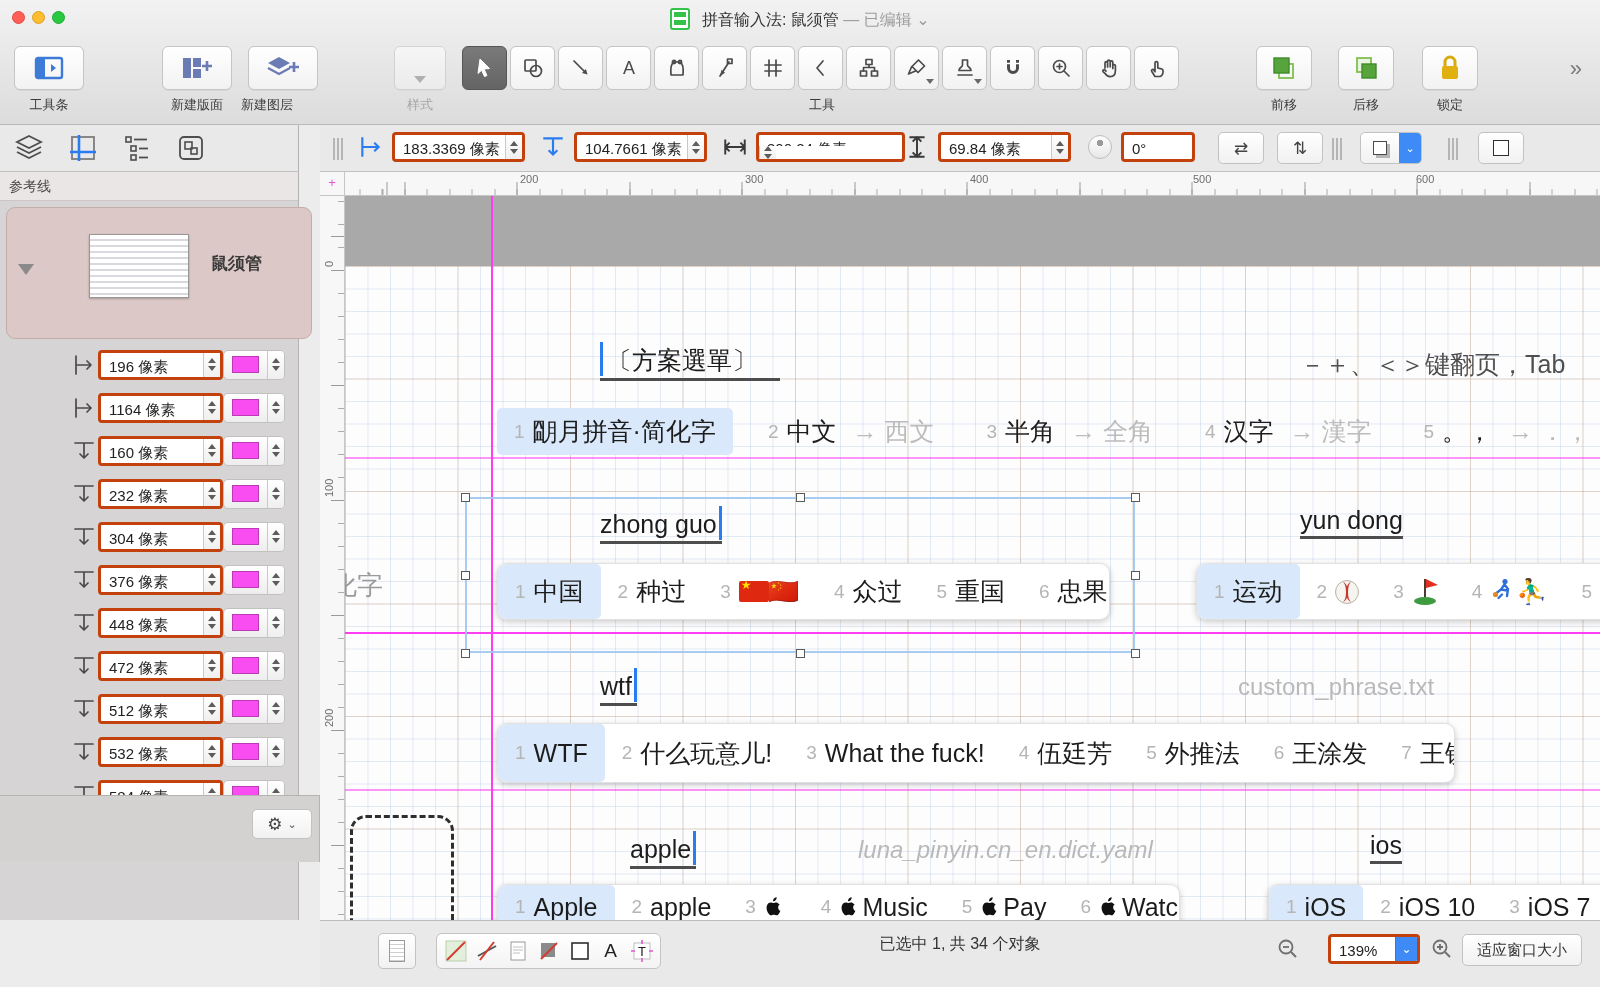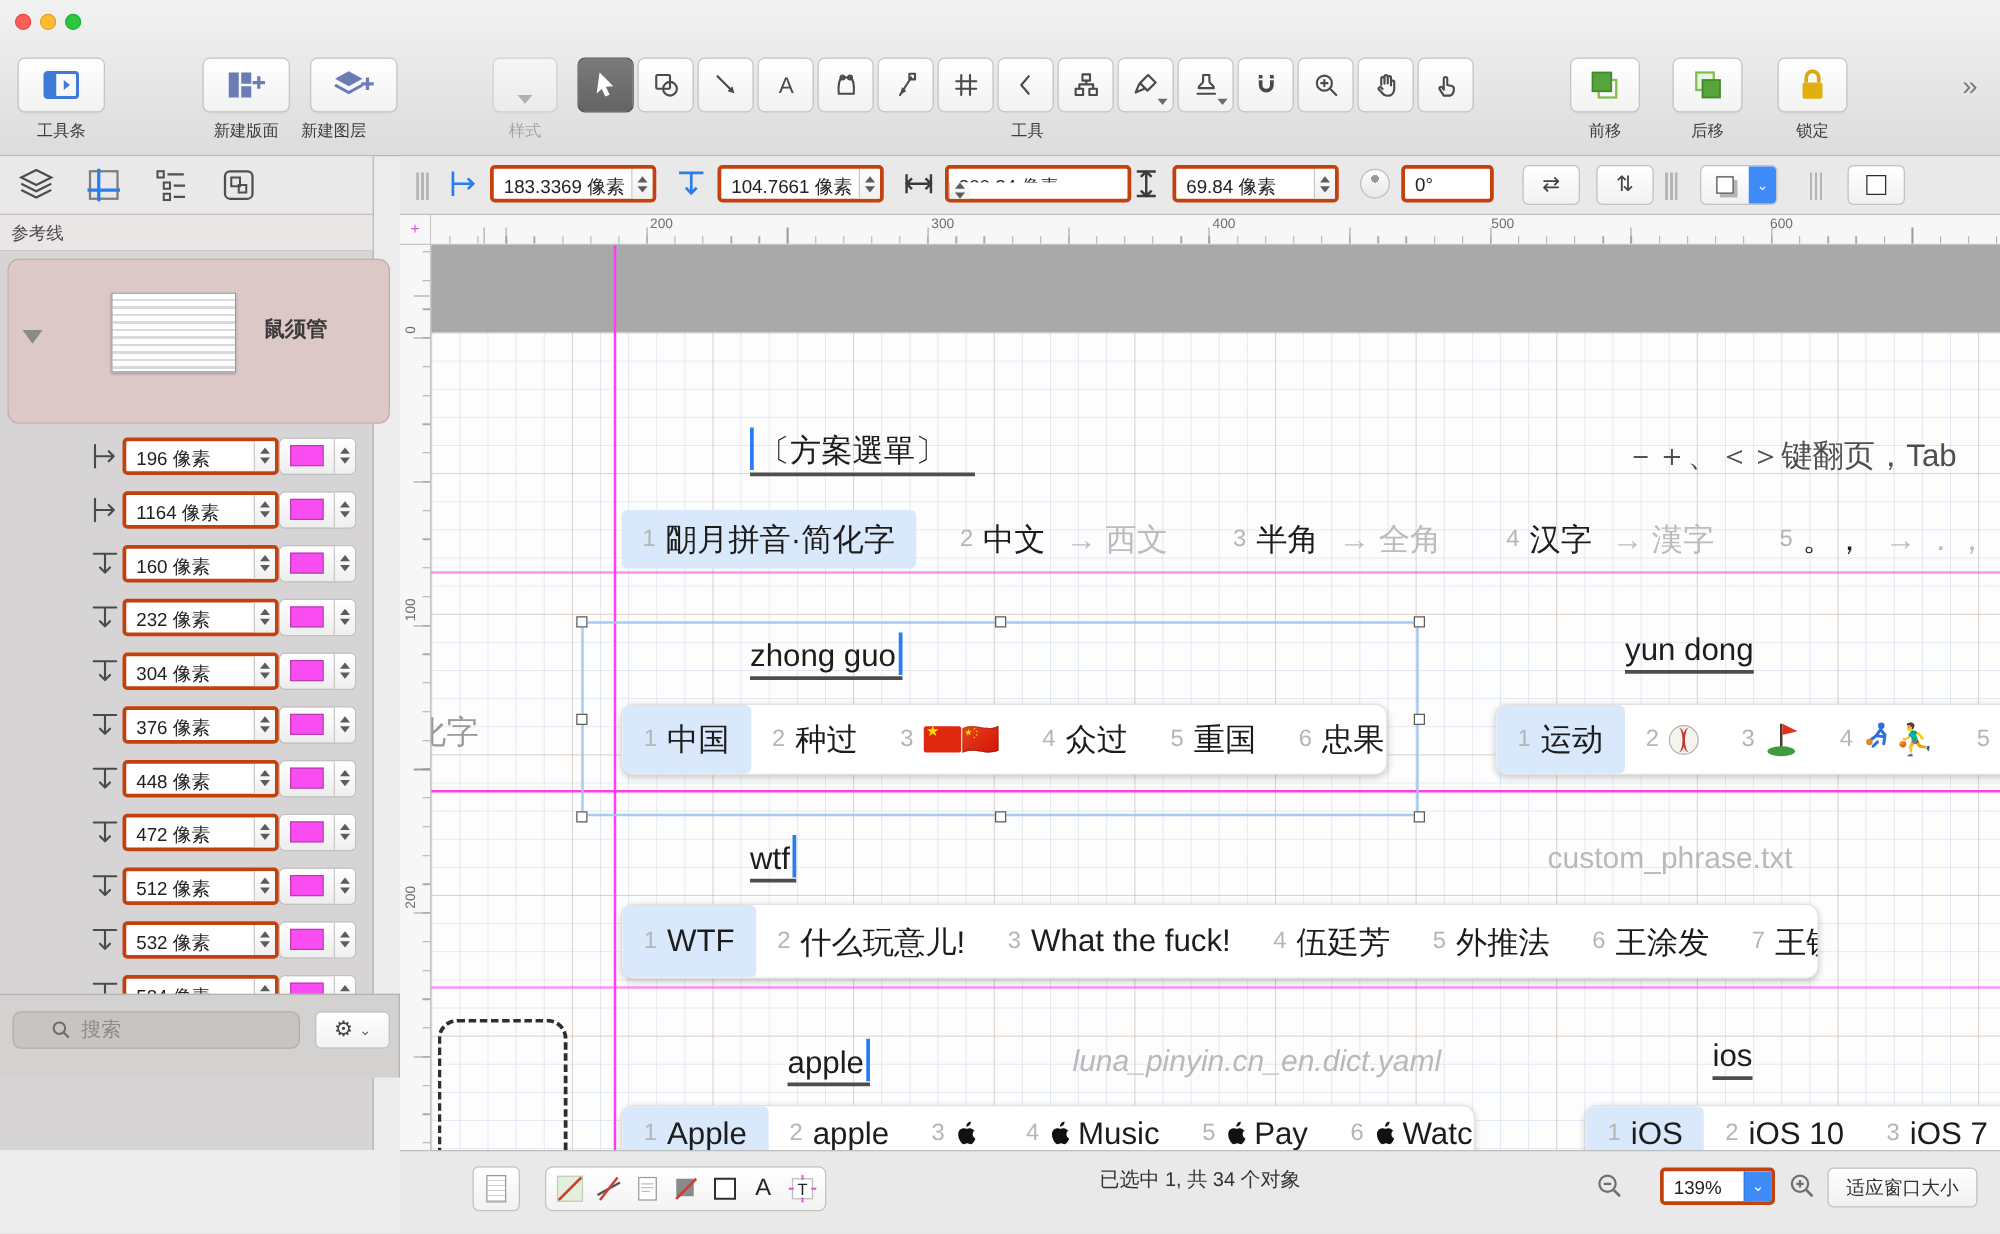--- a/index.html
+++ b/index.html
@@ -155,20 +155,27 @@
 </style>
 </head>
 <body>
 
 <div id="window">
 
   <div id="header">
     <span class="tlight" style="left:12px;background:#ff5f57;border:1px solid #e14942;"></span>
     <span class="tlight" style="left:32px;background:#febc2e;border:1px solid #e0a023;"></span>
     <span class="tlight" style="left:52px;background:#28c840;border:1px solid #1ead33;"></span>
+    <div id="titlewrap">
+      <span class="docicon"></span>
+      <span>拼音输入法: 鼠须管</span>
+      <span class="dim"> <span>—</span> </span>
+      <span class="dim">已编辑</span>
+      <span class="dim"> ⌄</span>
+    </div>
 
     <div class="tb-btn" style="left:14px;width:70px;">
       <svg class="ic" width="30" height="24" viewBox="0 0 30 24">
         <rect x="2" y="2" width="26" height="20" rx="2" fill="none" stroke="#3e7bd8" stroke-width="2.4"></rect>
         <rect x="2" y="2" width="9" height="20" rx="1" fill="#3e7bd8"></rect>
         <path d="M17 8 l5 4 -5 4z" fill="#3e7bd8"></path>
       </svg>
     </div>
     <div class="tb-label" style="left:14px;width:70px;">工具条</div>
 
@@ -629,27 +636,20 @@
             <span class="swatchwrap">
               <span class="swatch" style="background:#f94df2"></span>
             </span>
             <span class="stepper"></span>
           </span>
         </div>
       </div>
   </div>
 
   <div id="sbfooter">
-    <div id="search">
-      <svg class="ic" width="16" height="16" viewBox="0 0 16 16" style="position:absolute;left:30px;">
-        <circle cx="6.5" cy="6.5" r="4.6" fill="none" stroke="#6f6b6a" stroke-width="1.6"></circle>
-        <path d="M10 10 l4 4" stroke="#6f6b6a" stroke-width="1.8"></path>
-      </svg>
-      <span>搜索</span>
-    </div>
     <span class="sqbtn" id="gearbtn">
       <span style="font-size:17px;">⚙</span>
       <span style="font-size:11px;color:#555;margin-left:5px;">⌄</span>
     </span>
   </div>
 
   <div id="corner">+</div>
   <div id="hruler">
       <span class="rlabel" style="left: 175px; top: 1px;">200</span>
       <span class="rlabel" style="left: 400px; top: 1px;">300</span>

